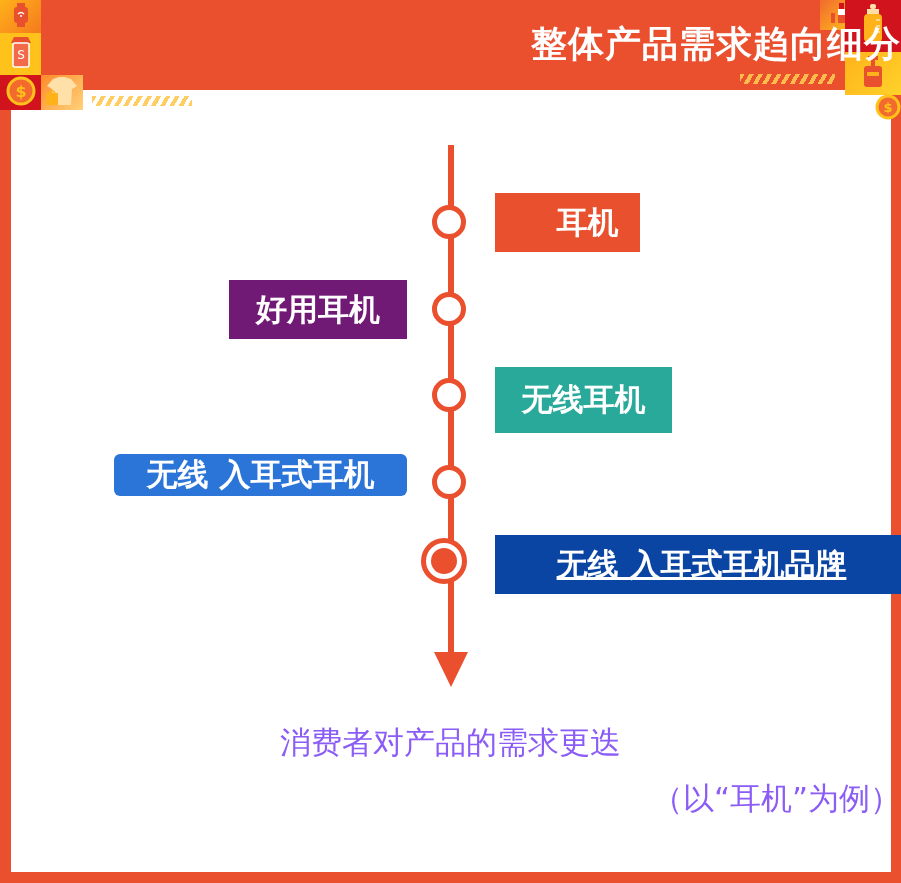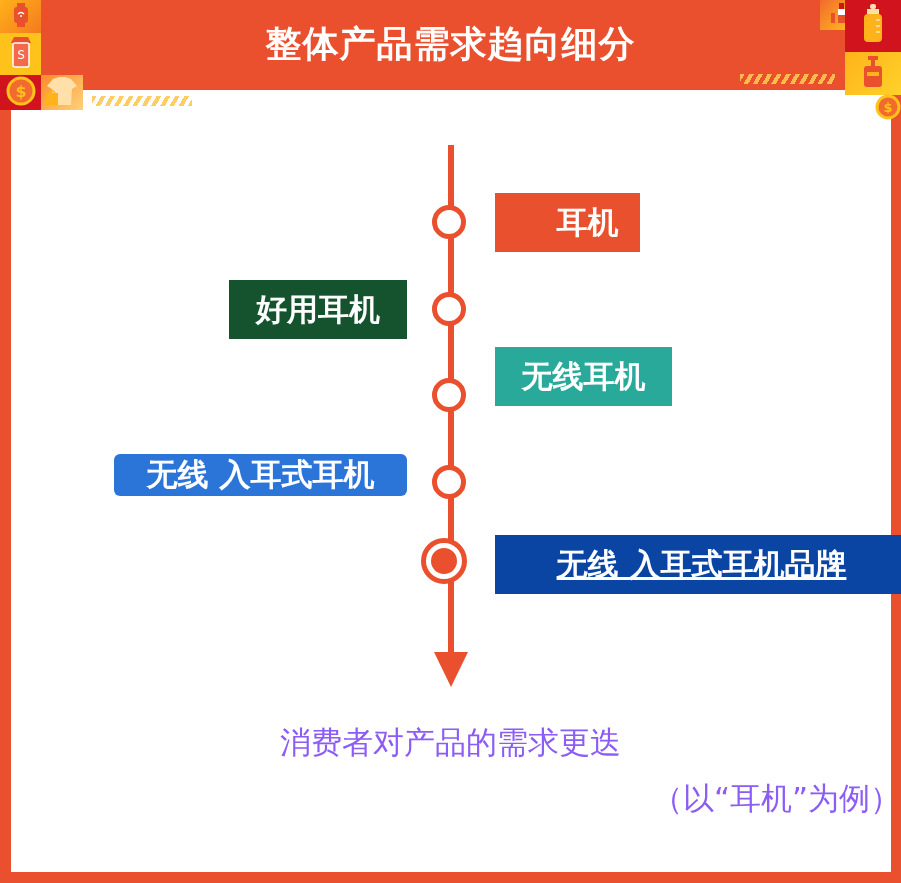--- a/index.html
+++ b/index.html
@@ -1,19 +1,19 @@
 <!DOCTYPE html>
 <html><head>
 <meta charset="utf-8">
 <style>
   html, body { margin:0; padding:0; }
   body { width:901px; height:883px; position:relative; overflow:hidden; background:#ffffff; font-family:"DejaVu Sans", sans-serif; }
   .frame { position:absolute; left:0; top:0; width:901px; height:883px; box-sizing:border-box; border-left:11px solid #ea4f2e; border-right:10px solid #ea4f2e; border-bottom:11px solid #ea4f2e; }
   .header { position:absolute; left:0; top:0; width:901px; height:90px; background:#ea4f2e; }
-  .title { position:absolute; left:0; top:14px; width:901px; text-align:center; color:#ffffff; font-size:36px; font-weight:bold; line-height:60px; letter-spacing:1px; }
+  .title { position:absolute; left:0; top:14px; width:901px; text-align:right; color:#ffffff; font-size:36px; font-weight:bold; line-height:60px; letter-spacing:1px; }
   .tile { position:absolute; display:flex; align-items:center; justify-content:center; }
   .stripes { position:absolute; height:10px; background:repeating-linear-gradient(120deg, rgba(255,200,80,0.9) 0 4px, transparent 4px 8px); }
   .vline { position:absolute; left:448px; top:145px; width:6px; height:510px; background:#ea4f2e; }
   .arrowhead { position:absolute; left:434px; top:652px; width:0; height:0; border-left:17px solid transparent; border-right:17px solid transparent; border-top:35px solid #ea4f2e; }
   .node { position:absolute; width:24px; height:24px; border:5px solid #ea4f2e; border-radius:50%; background:#ffffff; }
   .node.active { width:36px; height:36px; border:5px solid #ea4f2e; }
   .node.active::after { content:""; position:absolute; left:5px; top:5px; width:26px; height:26px; border-radius:50%; background:#ea4f2e; }
   .label { position:absolute; color:#ffffff; font-weight:bold; font-size:31px; display:flex; align-items:center; justify-content:center; white-space:pre; }
   .caption { position:absolute; left:0; width:901px; text-align:center; color:#8b5cf6; font-size:31px; }
 </style>
@@ -109,19 +109,19 @@
 <div class="vline"></div>
 <div class="arrowhead"></div>
 
 <div class="node" style="left:432px;top:205px;"></div>
 <div class="node" style="left:432px;top:292px;"></div>
 <div class="node" style="left:432px;top:378px;"></div>
 <div class="node" style="left:432px;top:465px;"></div>
 <div class="node active" style="left:421px;top:538px;"></div>
 
 <div class="label" style="left:495px;top:193px;width:105px;height:59px;background:#e8502e;padding-left:40px;">耳机</div>
-<div class="label" style="left:229px;top:280px;width:178px;height:59px;background:#14532d;">好用耳机</div>
-<div class="label" style="left:495px;top:347px;width:177px;height:59px;background:#28a99a;">无线耳机</div>
+<div class="label" style="left:229px;top:280px;width:178px;height:59px;background:#701a75;">好用耳机</div>
+<div class="label" style="left:495px;top:367px;width:177px;height:66px;background:#28a99a;">无线耳机</div>
 <div class="label" style="left:114px;top:454px;width:293px;height:42px;background:#2b74d8;border-radius:6px;">无线 入耳式耳机</div>
 <div class="label" style="left:495px;top:535px;width:413px;height:59px;background:#0a45a4;text-decoration:underline;">无线 入耳式耳机品牌</div>
 
 <div class="caption" style="top:722px;">消费者对产品的需求更迭</div>
 <div class="caption" style="top:778px;text-align:right;">（以“耳机”为例）</div>
 
 </body></html>

